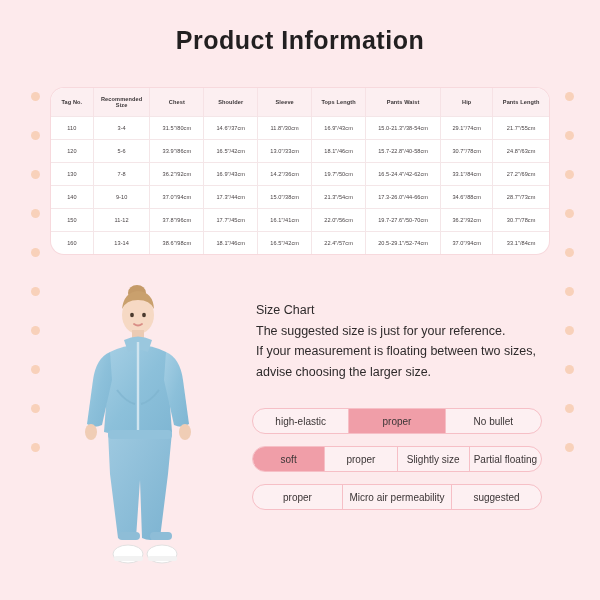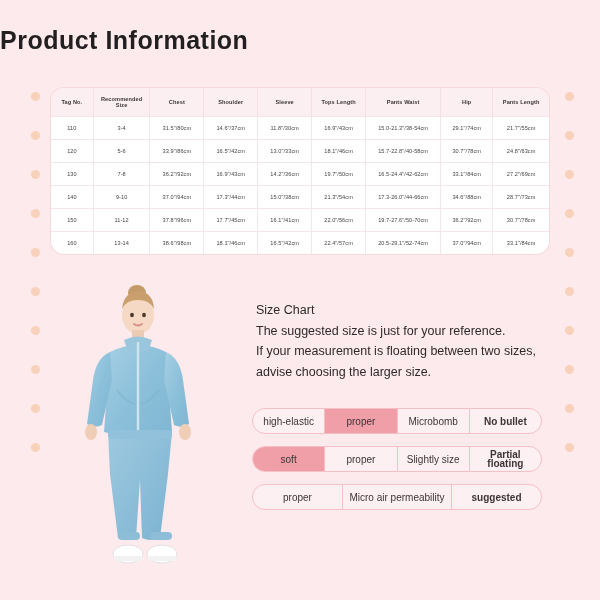--- a/index.html
+++ b/index.html
@@ -36,20 +36,21 @@
     opacity: .85;
     filter: blur(0.4px);
   }
 
   
   .page-title {
     position: absolute;
     top: 26px;
     left: 0;
     width: 600px;
+    text-align: center;
     font-size: 25px;
     font-weight: bold;
     letter-spacing: .5px;
     color: #221f20;
   }
 
   
   .table-wrap {
     position: absolute;
     top: 88px;
@@ -141,21 +142,21 @@
     align-items: center;
     justify-content: center;
     text-align: center;
     font-size: 10px;
     color: #3b3536;
     border-right: 1px solid #f6bfc6;
     line-height: 9px;
     padding: 0 1px;
     box-sizing: border-box;
   }
-  .seg:last-child { border-right: none; font-weight: bold; }
+  .seg:last-child { border-right: none; }
   .seg.active {
     background: #f09ea8;
     color: #3b3536;
   }
   .seg.wide { flex: 1.22; }
 </style>
 </head>
 <body>
 
 <div class="dot-col left">
@@ -330,21 +331,20 @@
   <div>The suggested size is just for your reference.</div>
   <div>If your measurement is floating between two sizes,</div>
   <div>advise choosing the larger size.</div>
 </div>
 
 <div class="scales">
 
   <div class="scale-bar">
     <div class="seg">high-elastic</div>
     <div class="seg active">proper</div>
-    <div class="seg">Microbomb</div>
     <div class="seg">No bullet</div>
   </div>
 
   <div class="scale-bar">
     <div class="seg active">soft</div>
     <div class="seg">proper</div>
     <div class="seg">Slightly size</div>
     <div class="seg">Partial floating</div>
   </div>
 

